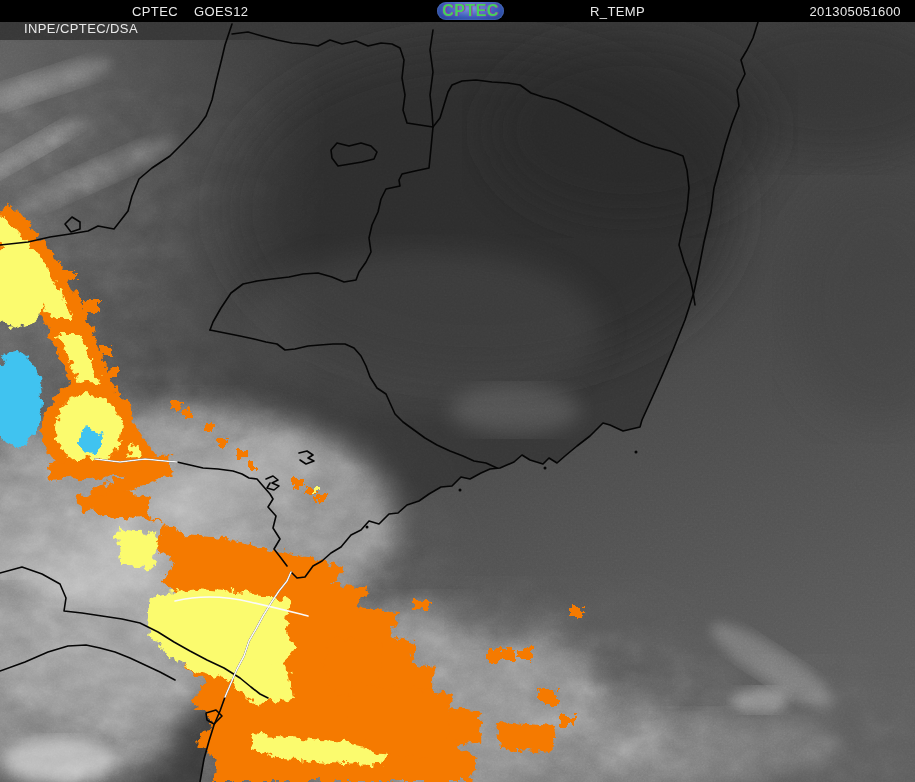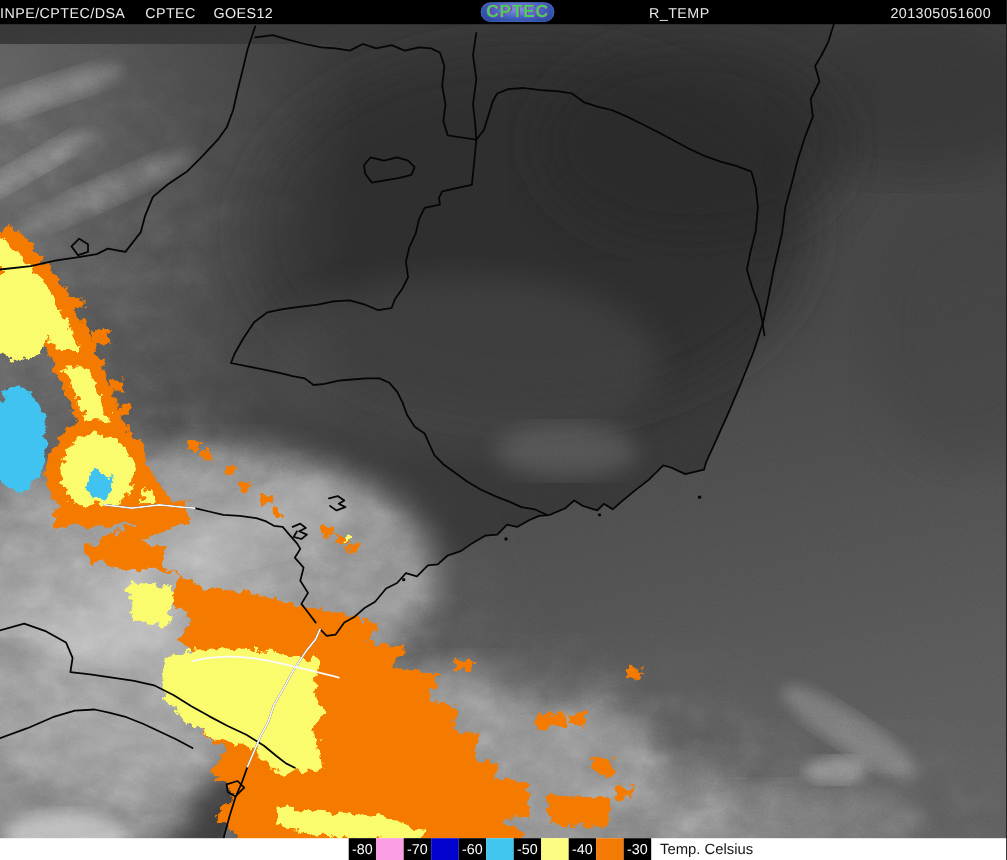--- a/index.html
+++ b/index.html
@@ -3,21 +3,21 @@
 <meta charset="utf-8">
 <style>
   html,body{margin:0;padding:0;background:#000;}
   #app{position:relative;width:915px;height:782px;overflow:hidden;background:#000;
        font-family:"Liberation Sans", sans-serif;}
   #sat{position:absolute;left:0;top:0;}
   
   #topbar{position:absolute;left:0;top:0;width:915px;height:22px;background:#000;color:#e9e9e9;
           font-size:13px;letter-spacing:.4px;}
   #topbar .t{position:absolute;top:4px;white-space:nowrap;}
-  #t-agency{left:0;}
+  #t-agency{left:24px;margin-top:17px;}
   #t-noaa{left:132px;}
   #t-goes{left:194px;}
   #t-prod{left:590px;}
   #t-time{right:14px;}
   #logo{position:absolute;left:437px;top:2px;width:67px;height:18px;border-radius:9px;
         background:radial-gradient(ellipse at 50% 35%, #7d9ce0 0%, #3a5cb8 55%, #1d3a8c 100%);
         box-shadow:0 0 2px #68c inset;
         display:flex;align-items:center;justify-content:center;
         font-size:16px;font-weight:bold;color:#43d35a;
         text-shadow:0 0 2px #b03ad0, 1px 0 0 #8a2aa0;letter-spacing:.5px;}
@@ -228,31 +228,14 @@
 
   <div id="topbar">
     <span class="t" id="t-agency">INPE/CPTEC/DSA</span>
     <span class="t" id="t-noaa">CPTEC</span>
     <span class="t" id="t-goes">GOES12</span>
     <span id="logo">CPTEC</span>
     <span class="t" id="t-prod">R_TEMP</span>
     <span class="t" id="t-time">201305051600</span>
   </div>
 
-  <div id="botbar">
-    <div id="legend-row">
-
-      <div class="lg-label">-80</div>
-        <div class="lg-swatch" style="background: rgb(251, 158, 227);"></div>
-        <div class="lg-label">-70</div>
-        <div class="lg-swatch" style="background: rgb(2, 2, 206);"></div>
-        <div class="lg-label">-60</div>
-        <div class="lg-swatch" style="background: rgb(64, 198, 239);"></div>
-        <div class="lg-label">-50</div>
-        <div class="lg-swatch" style="background: rgb(252, 252, 131);"></div>
-        <div class="lg-label">-40</div>
-        <div class="lg-swatch" style="background: rgb(242, 122, 5);"></div>
-        <div class="lg-label">-30</div>
-        <span id="legend-title">Temp. Celsius</span>
-    </div>
-  </div>
 
 </div>
 
 </body></html>

